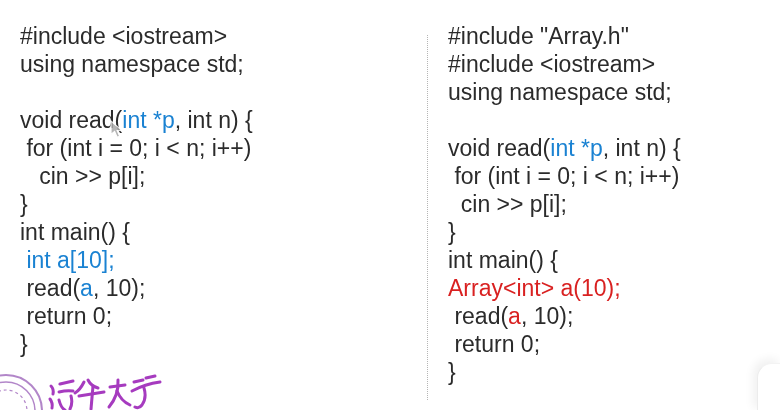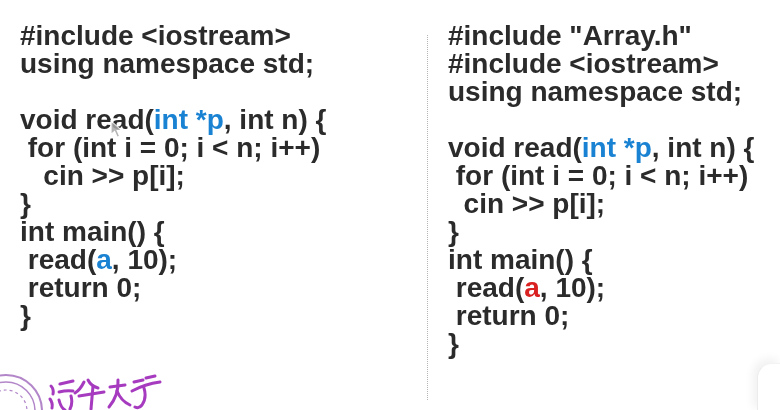--- a/index.html
+++ b/index.html
@@ -9,23 +9,22 @@
     position: relative;
     width: 780px;
     height: 410px;
     background: #ffffff;
     overflow: hidden;
   }
 
   .code-col {
     position: absolute;
     top: 22px;
-    font-size: 28px;
+    font-size: 23px;
     color: var(--code-default, #2b2b2b);
-    font-weight: bold;
   }
   #left-code  { left: 20px; }
   #right-code { left: 448px; }
 
   .code-line {
     height: 28px;
     line-height: 28px;
     white-space: pre;
   }
   .seg-default { color: var(--code-default, #2b2b2b); }
@@ -86,37 +85,39 @@
 
   <div class="code-col" id="left-code">
       <div class="code-line"><span class="seg-default">#include &lt;iostream&gt;</span></div>
       <div class="code-line"><span class="seg-default">using namespace std;</span></div>
       <div class="code-line"></div>
       <div class="code-line"><span class="seg-default">void read(</span><span class="seg-blue">int *p</span><span class="seg-default">, int n) {</span></div>
       <div class="code-line"><span class="seg-default"> for (int i = 0; i &lt; n; i++)</span></div>
       <div class="code-line"><span class="seg-default">   cin &gt;&gt; p[i];</span></div>
       <div class="code-line"><span class="seg-default">}</span></div>
       <div class="code-line"><span class="seg-default">int main() {</span></div>
+      <div class="code-line"><span class="seg-default"> </span><span class="seg-blue">int a[10];</span></div>
       <div class="code-line"><span class="seg-default"> read(</span><span class="seg-blue">a</span><span class="seg-default">, 10);</span></div>
       <div class="code-line"><span class="seg-default"> return 0;</span></div>
       <div class="code-line"><span class="seg-default">}</span></div>
     </div>
 
   <div class="divider"></div>
 
   <div class="code-col" id="right-code">
       <div class="code-line"><span class="seg-default">#include "Array.h"</span></div>
       <div class="code-line"><span class="seg-default">#include &lt;iostream&gt;</span></div>
       <div class="code-line"><span class="seg-default">using namespace std;</span></div>
       <div class="code-line"></div>
       <div class="code-line"><span class="seg-default">void read(</span><span class="seg-blue">int *p</span><span class="seg-default">, int n) {</span></div>
       <div class="code-line"><span class="seg-default"> for (int i = 0; i &lt; n; i++)</span></div>
       <div class="code-line"><span class="seg-default">  cin &gt;&gt; p[i];</span></div>
       <div class="code-line"><span class="seg-default">}</span></div>
       <div class="code-line"><span class="seg-default">int main() {</span></div>
+      <div class="code-line"><span class="seg-red">Array&lt;int&gt; a(10);</span></div>
       <div class="code-line"><span class="seg-default"> read(</span><span class="seg-red">a</span><span class="seg-default">, 10);</span></div>
       <div class="code-line"><span class="seg-default"> return 0;</span></div>
       <div class="code-line"><span class="seg-default">}</span></div>
     </div>
 
   <svg class="mouse-cursor" viewBox="0 0 13 19">
     <polygon points="1,1 1,14.5 4.6,11.4 7.1,17.3 9.7,16.2 7.2,10.6 11.8,10.4" fill="#a9a9a9" stroke="#ffffff" stroke-width="1.2"></polygon>
   </svg>
 
   <svg class="seal" viewBox="0 0 70 42">

